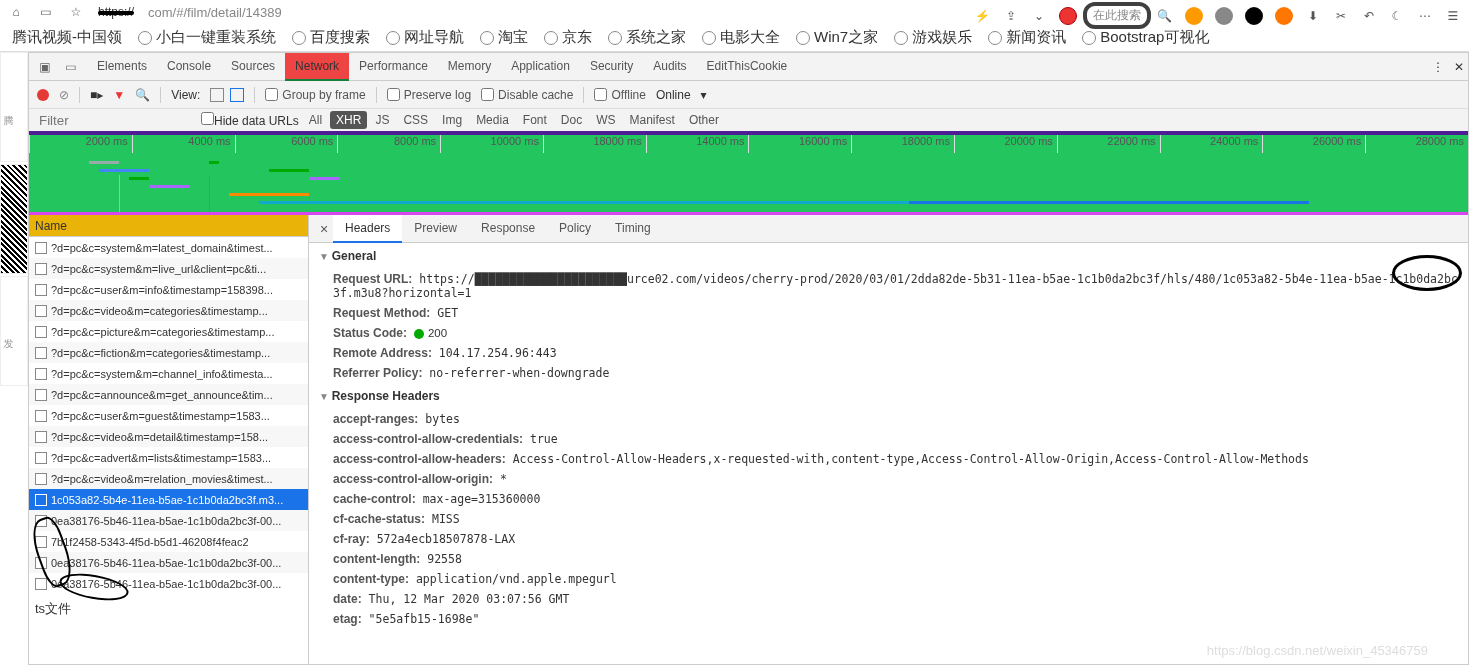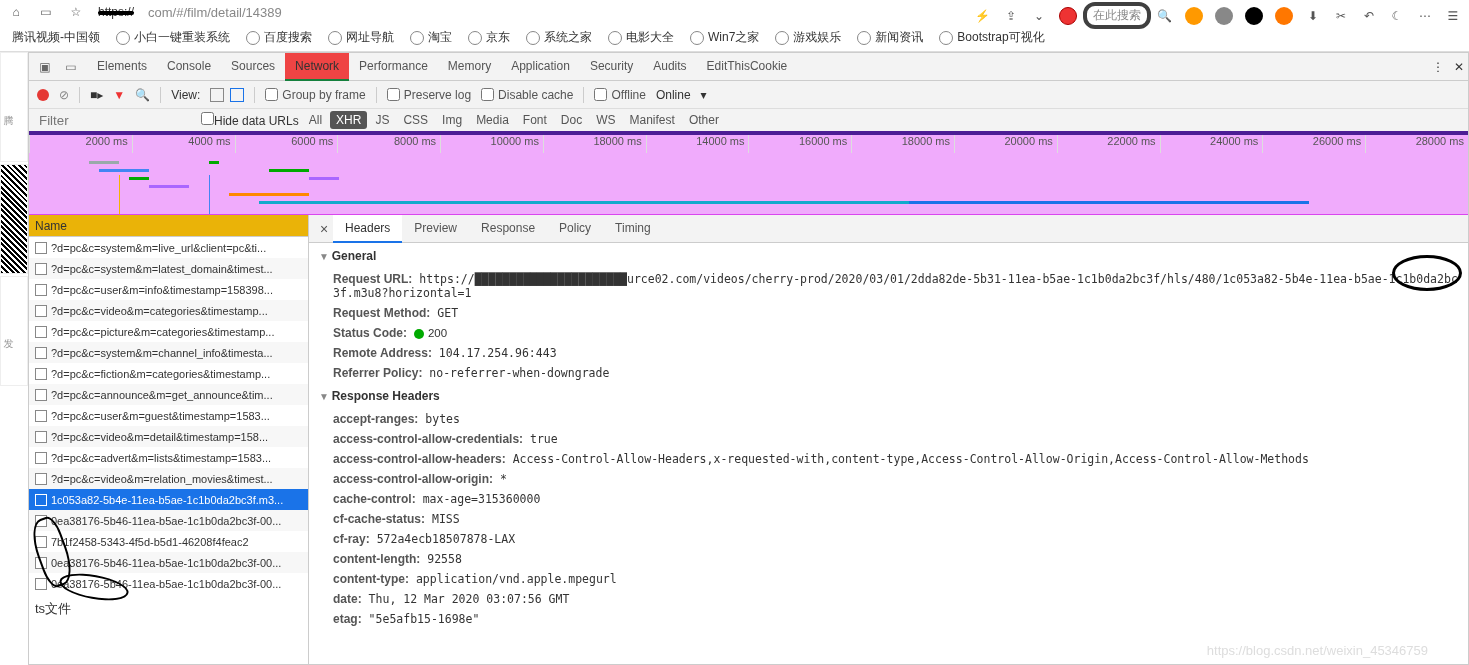--- a/index.html
+++ b/index.html
@@ -9,21 +9,21 @@
 .browser-top { height: 24px; display: flex; align-items: center; padding: 0 8px; gap: 14px; position: relative; }
 .browser-top .icon { width: 16px; height: 16px; display: inline-flex; align-items: center; justify-content: center; color: #555; }
 .url-text { color: #888; font-size: 13px; }
 .url-strike { text-decoration: line-through; position: relative; color:#333; }
 .url-strike::after { content:""; position:absolute; left:0; right:0; top:6px; height:4px; background:#000; border-radius:2px; }
 .right-icons { position:absolute; right:8px; top:2px; display:flex; gap:12px; align-items:center; }
 .right-icons .ic { width:18px; height:18px; border-radius:50%; }
 .search-box { border:4px solid #404040; border-radius:12px; padding:1px 6px; font-size:12px; color:#888; }
 
 
-.bookmarks { height: 28px; display: flex; align-items: center; padding: 0 6px; gap: 4px; border-bottom: 1px solid #ddd; font-size: 12px; overflow:hidden; }
+.bookmarks { height: 28px; display: flex; align-items: center; padding: 0 6px; gap: 4px; border-bottom: 1px solid #ddd; font-size: 15px; overflow:hidden; }
 .bookmarks .bm { display:flex; align-items:center; gap:4px; padding:0 6px; color:#333; white-space:nowrap; }
 .bookmarks .bm .globe { width:14px; height:14px; border:1px solid #888; border-radius:50%; }
 
 
 .left-slivers { position:absolute; left:0; top:52px; width:28px; display:flex; flex-direction:column; }
 .sliver { height:110px; background:#fff; border:1px solid #eee; margin-bottom:2px; font-size:10px; color:#999; writing-mode:vertical-lr; text-align:center; overflow:hidden; }
 .sliver.qr { background:repeating-linear-gradient(45deg,#000,#000 2px,#fff 2px,#fff 4px); }
 
 
 .devtools { margin-left: 28px; border:1px solid #ccc; height:613px; display:flex; flex-direction:column; }
@@ -43,21 +43,21 @@
 .nw-toolbar .view-icons { display:flex; gap:6px; }
 .tiny-icon { width:14px; height:14px; border:1px solid #888; }
 
 
 .nw-filter { height:26px; border-bottom:4px solid #4c1d95; display:flex; align-items:center; padding:0 8px; gap:4px; background:#f3f3f3; }
 .nw-filter input.filter { border:none; background:transparent; width:160px; padding:2px; color:#555; }
 .type-pill { padding:2px 6px; cursor:pointer; color:#555; }
 .type-pill.active { background:#555; color:#fff; border-radius:3px; }
 
 
-.timeline { height:80px; border-bottom:1px solid #d946ef; position:relative; background:#f0abfc; }
+.timeline { height:80px; border-bottom:3px solid #d946ef; position:relative; background:#22c55e; }
 .timeline .ticks { display:flex; height:18px; }
 .timeline .tick { flex:1; border-left:1px solid #ddd; font-size:11px; color:#555; text-align:right; padding-right:4px; }
 .timeline .bars { position:absolute; top:22px; left:0; right:0; bottom:0; }
 .timeline .bar { position:absolute; height:3px; }
 .timeline .vline { position:absolute; top:18px; bottom:0; width:1px; background:#f4b400; }
 
 
 .nw-body { flex:1; display:flex; overflow:hidden; }
 .req-list { width:280px; border-right:1px solid #ccc; overflow-y:auto; background:#fff; }
 .req-list .hdr { height:22px; border-bottom:1px solid #ccc; padding:4px 6px; font-size:12px; color:#333; background:#eab308; }
@@ -281,45 +281,45 @@
       <div class="bar" style="left:880px; width:400px; top:44px; background:#1a73e8;"></div>
     </div>
   </div>
 
   <div class="nw-body">
     <div class="req-list" style="position:relative;">
       <div class="hdr">Name</div>
       <div id="req-items">
           <div class="req-item">
             <span class="doc-ic"></span>
+            <span>?d=pc&amp;c=system&amp;m=latest_domain&amp;timest...</span>
+          </div>
+          <div class="req-item">
+            <span class="doc-ic"></span>
             <span>?d=pc&amp;c=system&amp;m=live_url&amp;client=pc&amp;ti...</span>
           </div>
           <div class="req-item">
             <span class="doc-ic"></span>
-            <span>?d=pc&amp;c=system&amp;m=latest_domain&amp;timest...</span>
-          </div>
-          <div class="req-item">
-            <span class="doc-ic"></span>
             <span>?d=pc&amp;c=user&amp;m=info&amp;timestamp=158398...</span>
           </div>
           <div class="req-item">
             <span class="doc-ic"></span>
             <span>?d=pc&amp;c=video&amp;m=categories&amp;timestamp...</span>
           </div>
           <div class="req-item">
             <span class="doc-ic"></span>
             <span>?d=pc&amp;c=picture&amp;m=categories&amp;timestamp...</span>
           </div>
           <div class="req-item">
             <span class="doc-ic"></span>
+            <span>?d=pc&amp;c=fiction&amp;m=categories&amp;timestamp...</span>
+          </div>
+          <div class="req-item">
+            <span class="doc-ic"></span>
             <span>?d=pc&amp;c=system&amp;m=channel_info&amp;timesta...</span>
-          </div>
-          <div class="req-item">
-            <span class="doc-ic"></span>
-            <span>?d=pc&amp;c=fiction&amp;m=categories&amp;timestamp...</span>
           </div>
           <div class="req-item">
             <span class="doc-ic"></span>
             <span>?d=pc&amp;c=announce&amp;m=get_announce&amp;tim...</span>
           </div>
           <div class="req-item">
             <span class="doc-ic"></span>
             <span>?d=pc&amp;c=user&amp;m=guest&amp;timestamp=1583...</span>
           </div>
           <div class="req-item">

